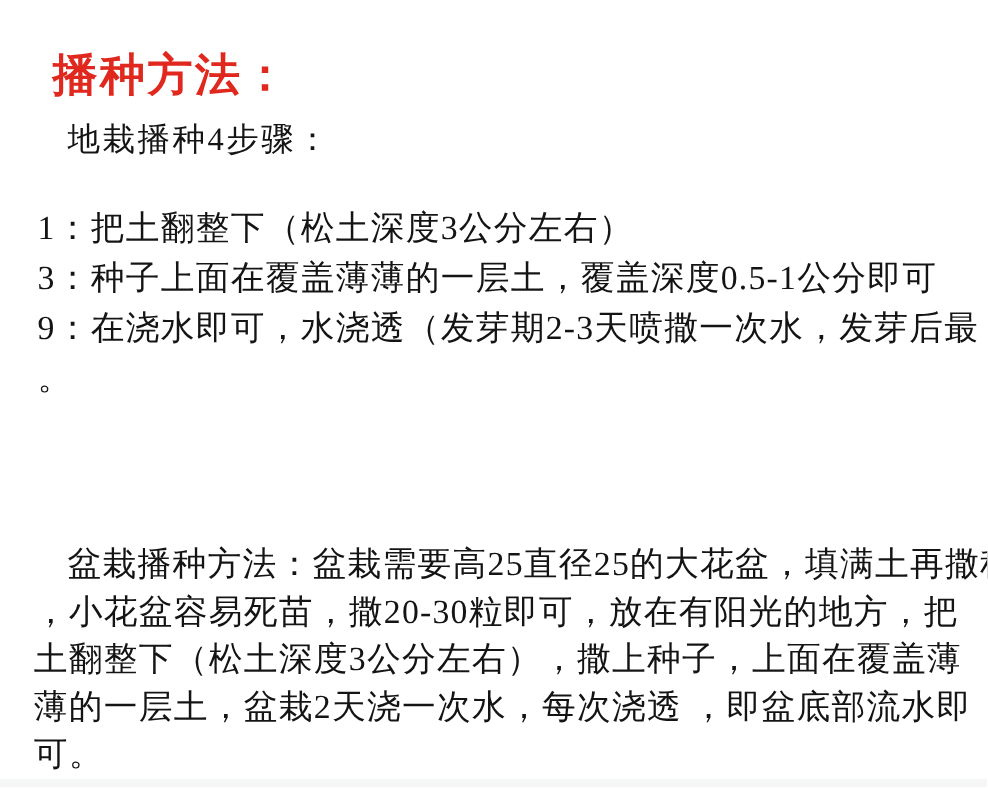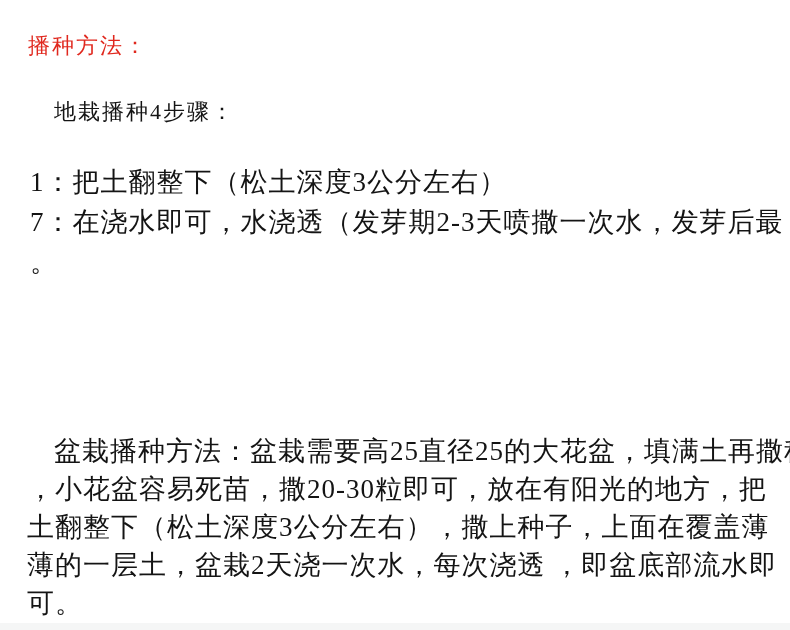--- a/index.html
+++ b/index.html
@@ -13,33 +13,33 @@
     height: 630px;
     background: #ffffff;
     overflow: hidden;
     color: #141414;
     font-family: "Liberation Serif", "DejaVu Serif", serif;
   }
   .title {
     position: absolute;
     left: 28px;
     top: 30px;
-    margin: 0;
+    margin: 14px;
     font-family: "Liberation Sans", "DejaVu Sans", sans-serif;
-    font-weight: 400;
-    font-size: 22px;
+    font-weight: 700;
+    font-size: 36px;
     line-height: 32px;
     letter-spacing: 2px;
     color: #e0281e;
   }
   .ground-heading {
     position: absolute;
     left: 54px;
     top: 97px;
-    font-size: 22px;
+    font-size: 26px;
     line-height: 30px;
     letter-spacing: 2px;
     white-space: nowrap;
   }
   .steps {
     position: absolute;
     left: 30px;
     top: 162px;
     font-size: 27px;
     line-height: 40px;
@@ -75,21 +75,22 @@
 <body>
 
 <div class="page">
 
   <h1 class="title">播种方法：</h1>
 
   <div class="ground-heading">地栽播种4步骤：</div>
 
   <div class="steps">
     <div class="line">1：把土翻整下（松土深度3公分左右）</div>
-    <div class="line">7：在浇水即可，水浇透（发芽期2-3天喷撒一次水，发芽后最</div>
+    <div class="line">3：种子上面在覆盖薄薄的一层土，覆盖深度0.5-1公分即可</div>
+    <div class="line">9：在浇水即可，水浇透（发芽期2-3天喷撒一次水，发芽后最</div>
     <div class="line">。</div>
   </div>
 
   <div class="pot-paragraph">
     <div class="line first">盆栽播种方法：盆栽需要高25直径25的大花盆，填满土再撒种</div>
     <div class="line">，小花盆容易死苗，撒20-30粒即可，放在有阳光的地方，把</div>
     <div class="line">土翻整下（松土深度3公分左右），撒上种子，上面在覆盖薄</div>
     <div class="line">薄的一层土，盆栽2天浇一次水，每次浇透 ，即盆底部流水即</div>
     <div class="line">可。</div>
   </div>

